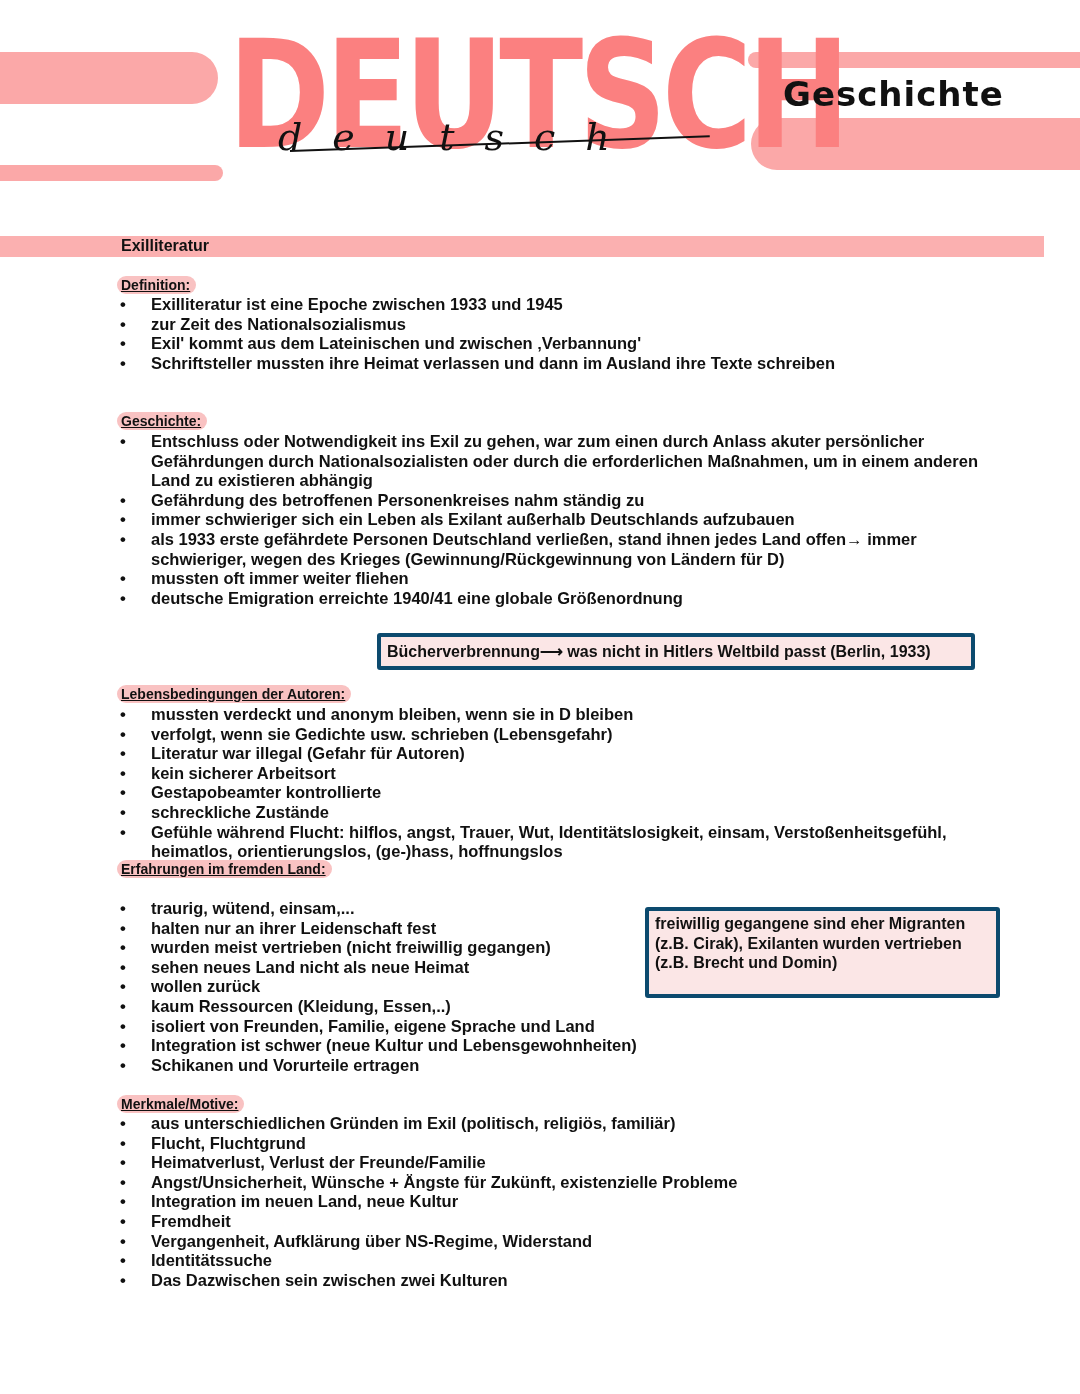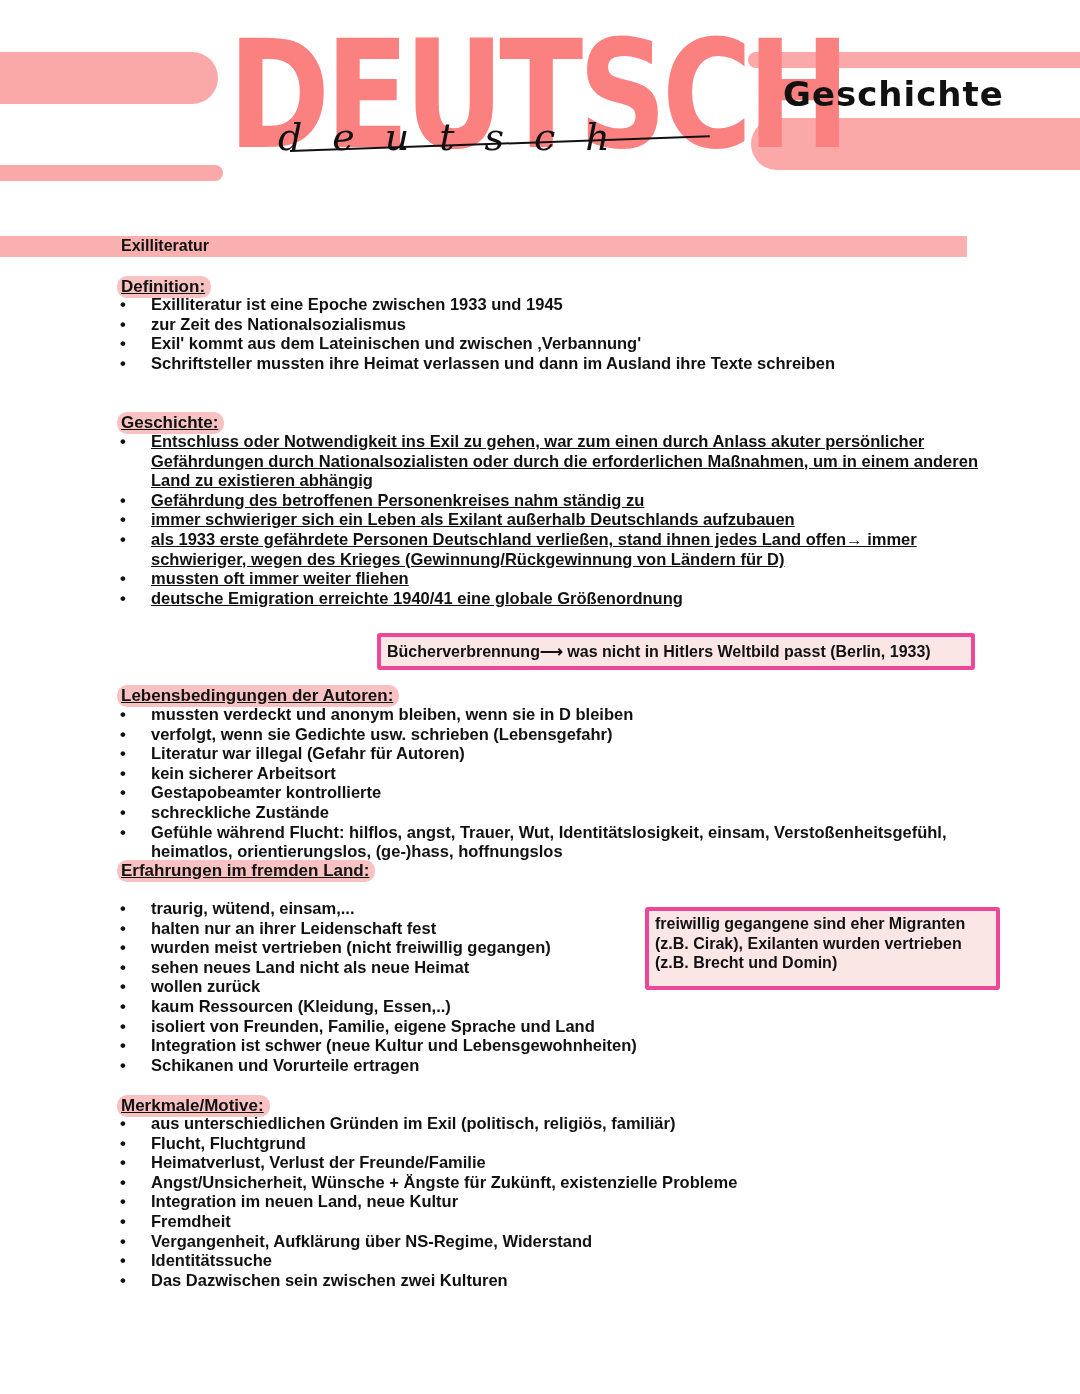--- a/index.html
+++ b/index.html
@@ -30,49 +30,49 @@
     background: #111; transform: rotate(-2deg); transform-origin: left center;
   }
   .subtitle {
     position: absolute; left: 783px; top: 74px;
     font-family: "DejaVu Sans", sans-serif; font-weight: bold;
     font-size: 34px; color: #111; letter-spacing: 1px;
   }
 
   
   .section-bar {
-    position: absolute; left: 0; top: 236px; width: 967px; height: 21px;
+    position: absolute; left: 0; top: 236px; width: 1044px; height: 21px;
     background: #fbb0b0;
   }
   .section-bar span {
     position: absolute; left: 121px; top: 1px;
     font-weight: bold; font-size: 16px; color: #111;
   }
 
   
   .content { position: absolute; left: 0; top: 0; width: 1080px; }
   .heading {
     position: absolute; left: 117px;
-    font-weight: bold; font-size: 17px; text-decoration: underline;
+    font-weight: bold; font-size: 14px; text-decoration: underline;
     padding: 1px 6px 1px 4px; border-radius: 10px;
     background: #f9c2c2; color: #111;
   }
   ul.blist {
     position: absolute; left: 116px; margin: 0; padding: 0; list-style: none;
     font-weight: bold; font-size: 16.5px; line-height: 19.6px;
   }
   ul.blist li { position: relative; padding-left: 35px; }
   ul.blist li::before { content: "\2022"; position: absolute; left: 4px; top: 0; }
 
   .note-box {
-    position: absolute; border: 4px solid #ec4899; background: #fbe6e6;
+    position: absolute; border: 4px solid #0c4a6e; background: #fbe6e6;
     border-radius: 3px; font-weight: bold; color: #111;
   }
   .note-1 { left: 377px; top: 633px; width: 584px; height: 29px; font-size: 16px; line-height: 29px; padding-left: 6px; }
-  .note-2 { left: 645px; top: 907px; width: 341px; height: 64px; font-size: 16px; line-height: 19.5px; padding: 3px 0 8px 6px; }
+  .note-2 { left: 645px; top: 907px; width: 341px; height: 64px; font-size: 16px; line-height: 19.5px; padding: 3px 0 16px 6px; }
 </style>
 </head>
 <body>
 
 <div class="bar bar-l1"></div>
 <div class="bar bar-l2"></div>
 <div class="bar bar-r1"></div>
 <div class="bar bar-r2"></div>
 
 <div class="title-big">DEUTSCH</div>
@@ -88,21 +88,21 @@
 
   <div class="heading" style="top:276px;">Definition:</div>
   <ul class="blist" style="top:295px;">
     <li>Exilliteratur ist eine Epoche zwischen 1933 und 1945</li>
     <li>zur Zeit des Nationalsozialismus</li>
     <li>Exil' kommt aus dem Lateinischen und zwischen ‚Verbannung'</li>
     <li>Schriftsteller mussten ihre Heimat verlassen und dann im Ausland ihre Texte schreiben</li>
   </ul>
 
   <div class="heading" style="top:412px;">Geschichte:</div>
-  <ul class="blist" style="top:432px; width:900px;text-decoration:underline;">
+  <ul class="blist" style="top:432px; width:900px;">
     <li>Entschluss oder Notwendigkeit ins Exil zu gehen, war zum einen durch Anlass akuter persönlicher Gefährdungen durch Nationalsozialisten oder durch die erforderlichen Maßnahmen, um in einem anderen Land zu existieren abhängig</li>
     <li>Gefährdung des betroffenen Personenkreises nahm ständig zu</li>
     <li>immer schwieriger sich ein Leben als Exilant außerhalb Deutschlands aufzubauen</li>
     <li style="width:810px;">als 1933 erste gefährdete Personen Deutschland verließen, stand ihnen jedes Land offen→ immer schwieriger, wegen des Krieges (Gewinnung/Rückgewinnung von Ländern für D)</li>
     <li>mussten oft immer weiter fliehen</li>
     <li>deutsche Emigration erreichte 1940/41 eine globale Größenordnung</li>
   </ul>
   <div class="note-box note-1">Bücherverbrennung⟶ was nicht in Hitlers Weltbild passt (Berlin, 1933)</div>
 
   <div class="heading" style="top:685px;">Lebensbedingungen der Autoren:</div>

